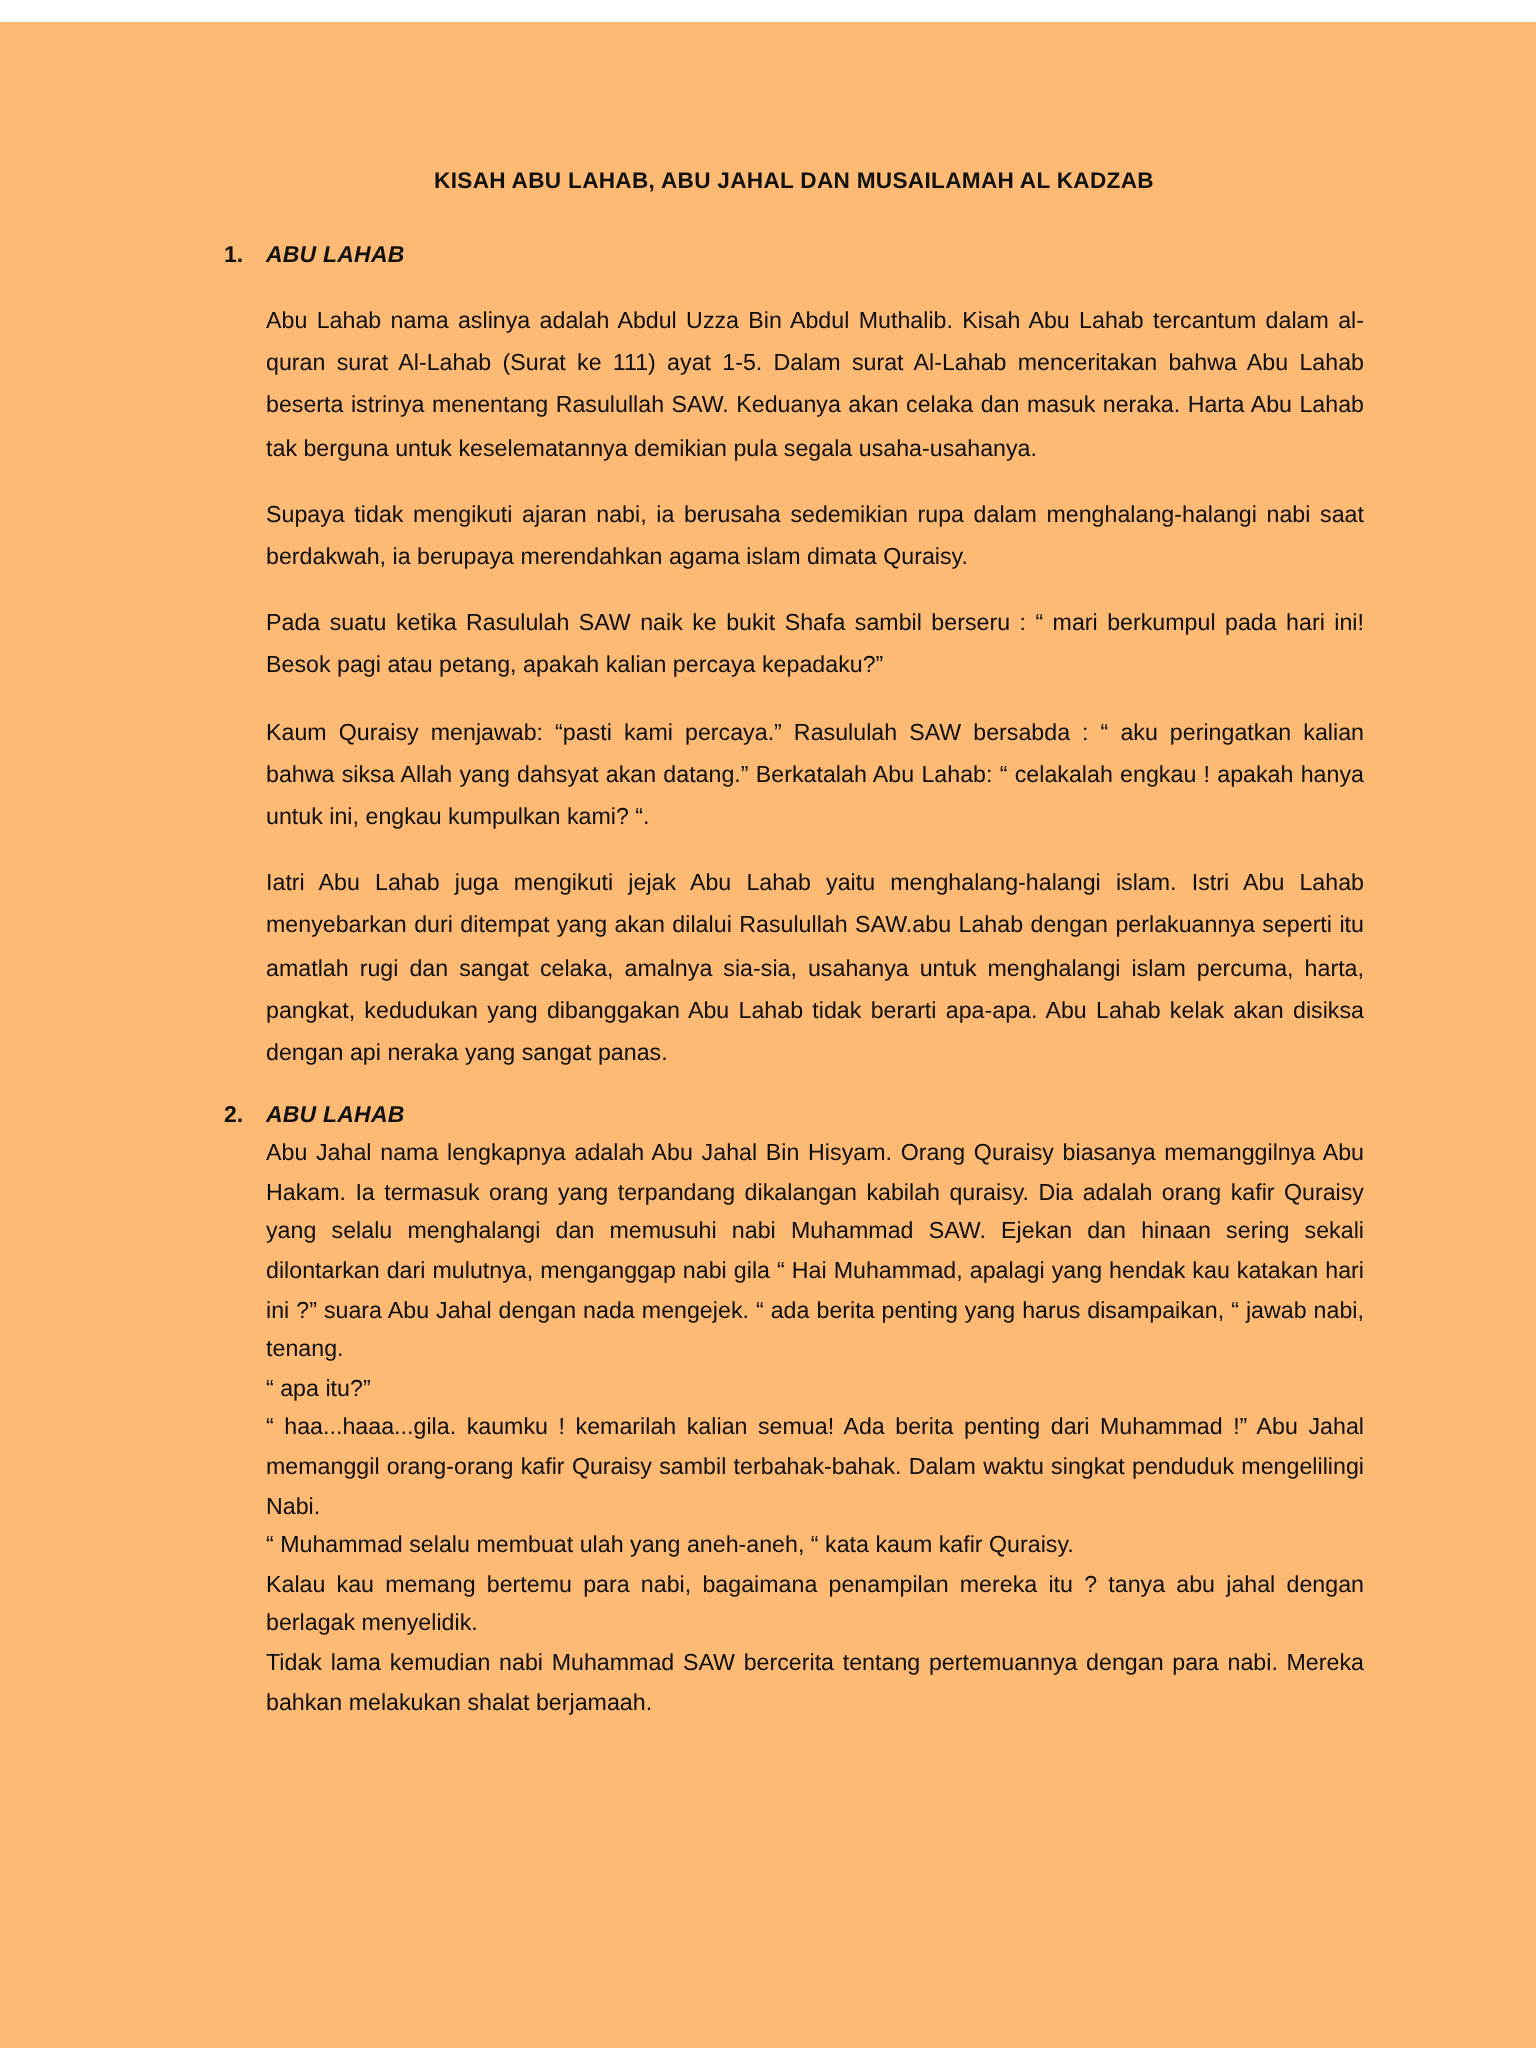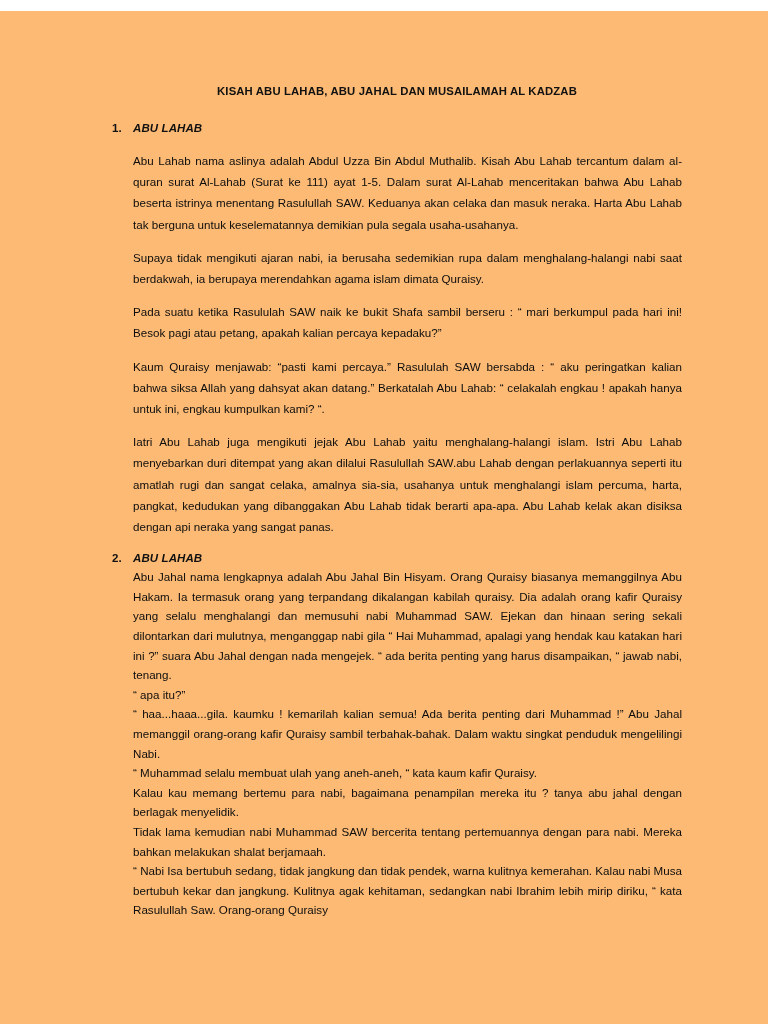--- a/index.html
+++ b/index.html
@@ -121,17 +121,16 @@
       <span class="section-title">ABU LAHAB</span>
     </div>
 
     <div class="body-block">
       <p class="para tight nogap">Abu Jahal nama lengkapnya adalah Abu Jahal Bin Hisyam. Orang Quraisy biasanya memanggilnya Abu Hakam. Ia termasuk orang yang terpandang dikalangan kabilah quraisy. Dia adalah orang kafir Quraisy yang selalu menghalangi dan memusuhi nabi Muhammad SAW. Ejekan dan hinaan sering sekali dilontarkan dari mulutnya, menganggap nabi gila “ Hai Muhammad, apalagi yang hendak kau katakan hari ini ?” suara Abu Jahal dengan nada mengejek. “ ada berita penting yang harus disampaikan, “ jawab nabi, tenang.</p>
       <p class="para tight nogap">“ apa itu?”</p>
       <p class="para tight nogap">“ haa...haaa...gila. kaumku ! kemarilah kalian semua! Ada berita penting dari Muhammad !” Abu Jahal memanggil orang-orang kafir Quraisy sambil terbahak-bahak. Dalam waktu singkat penduduk mengelilingi Nabi.</p>
       <p class="para tight nogap">“ Muhammad selalu membuat ulah yang aneh-aneh, “ kata kaum kafir Quraisy.</p>
       <p class="para tight nogap">Kalau kau memang bertemu para nabi, bagaimana penampilan mereka itu ? tanya abu jahal dengan berlagak menyelidik.</p>
       <p class="para tight nogap">Tidak lama kemudian nabi Muhammad SAW bercerita tentang pertemuannya dengan para nabi. Mereka bahkan melakukan shalat berjamaah.</p>
-      <p class="para tight nogap">“ Nabi Isa bertubuh sedang, tidak jangkung dan tidak pendek, warna kulitnya kemerahan. Kalau nabi Musa bertubuh kekar dan jangkung. Kulitnya agak kehitaman, sedangkan nabi Ibrahim lebih mirip diriku, “ kata Rasulullah Saw. Orang-orang Quraisy</p>
     </div>
   </div>
 
 </div>
 
 </body></html>

